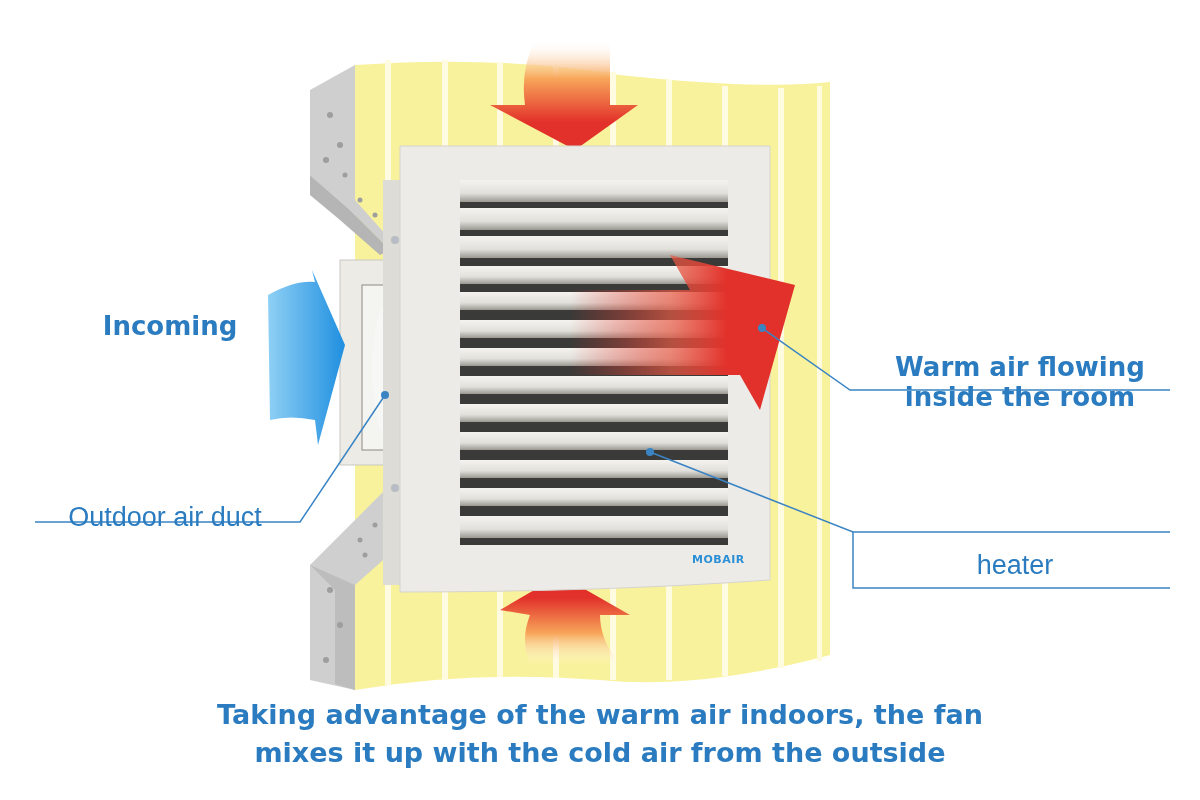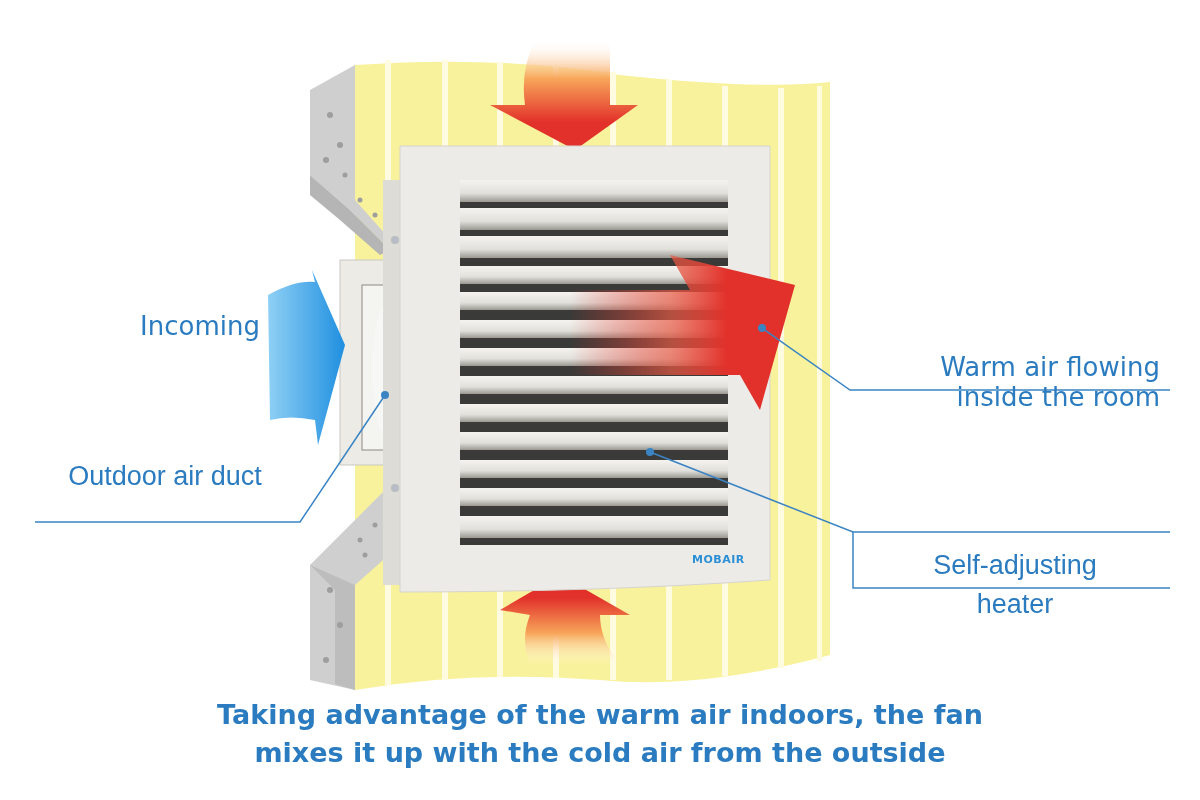--- a/index.html
+++ b/index.html
@@ -1,22 +1,22 @@
 <!DOCTYPE html>
 <html><head>
   <meta charset="utf-8">
   <style>
     html, body { margin: 0; padding: 0; background: #ffffff; }
     .stage { position: relative; width: 1200px; height: 800px; overflow: hidden; background: #ffffff; font-family: "DejaVu Sans", sans-serif; }
     svg.art { position: absolute; left: 0; top: 0; }
     .label { position: absolute; color: #2a7bbf; text-align: center; white-space: nowrap; line-height: 1.15; }
-    .bold { font-weight: normal; text-align: right; }
+    .bold { font-weight: bold; }
     .light { font-family: "Liberation Sans", sans-serif; font-weight: normal; }
     .lbl-fresh { left: 80px; top: 312px; width: 180px; font-size: 26px; }
-    .lbl-duct { left: 40px; top: 461px; width: 250px; font-size: 27px; }
+    .lbl-duct { left: 40px; top: 502px; width: 250px; font-size: 27px; }
     .lbl-warm { left: 880px; top: 353px; width: 280px; font-size: 26px; }
     .lbl-fan { left: 880px; top: 500px; width: 270px; font-size: 27px; }
     .lbl-heater { left: 880px; top: 550px; width: 270px; font-size: 27px; }
     .caption { position: absolute; left: 200px; top: 696px; width: 800px; font-size: 27px; font-weight: bold; text-align: center; color: #2a7bbf; line-height: 1.4; }
     .brand { position: absolute; left: 692px; top: 553px; font-size: 11px; font-weight: bold; color: #2a8fd6; letter-spacing: 0.5px; }
   </style>
 </head>
 <body>
 
 <div class="stage">
@@ -151,21 +151,20 @@
     <div style="margin-bottom:8px">Outdoor air duct</div>
   </div>
 
   <div class="label bold lbl-warm">
     <div style="">Warm air flowing</div>
     <div>inside the room</div>
   </div>
 
 
   <div class="label light lbl-heater">
-    <div style="margin-bottom:8px">Self-adjusting</div>
     <div>heater</div>
   </div>
 
   <div class="caption">
     <div>Taking advantage of the warm air indoors, the fan</div>
     <div>mixes it up with the cold air from the outside</div>
   </div>
 </div>
 
 </body></html>

